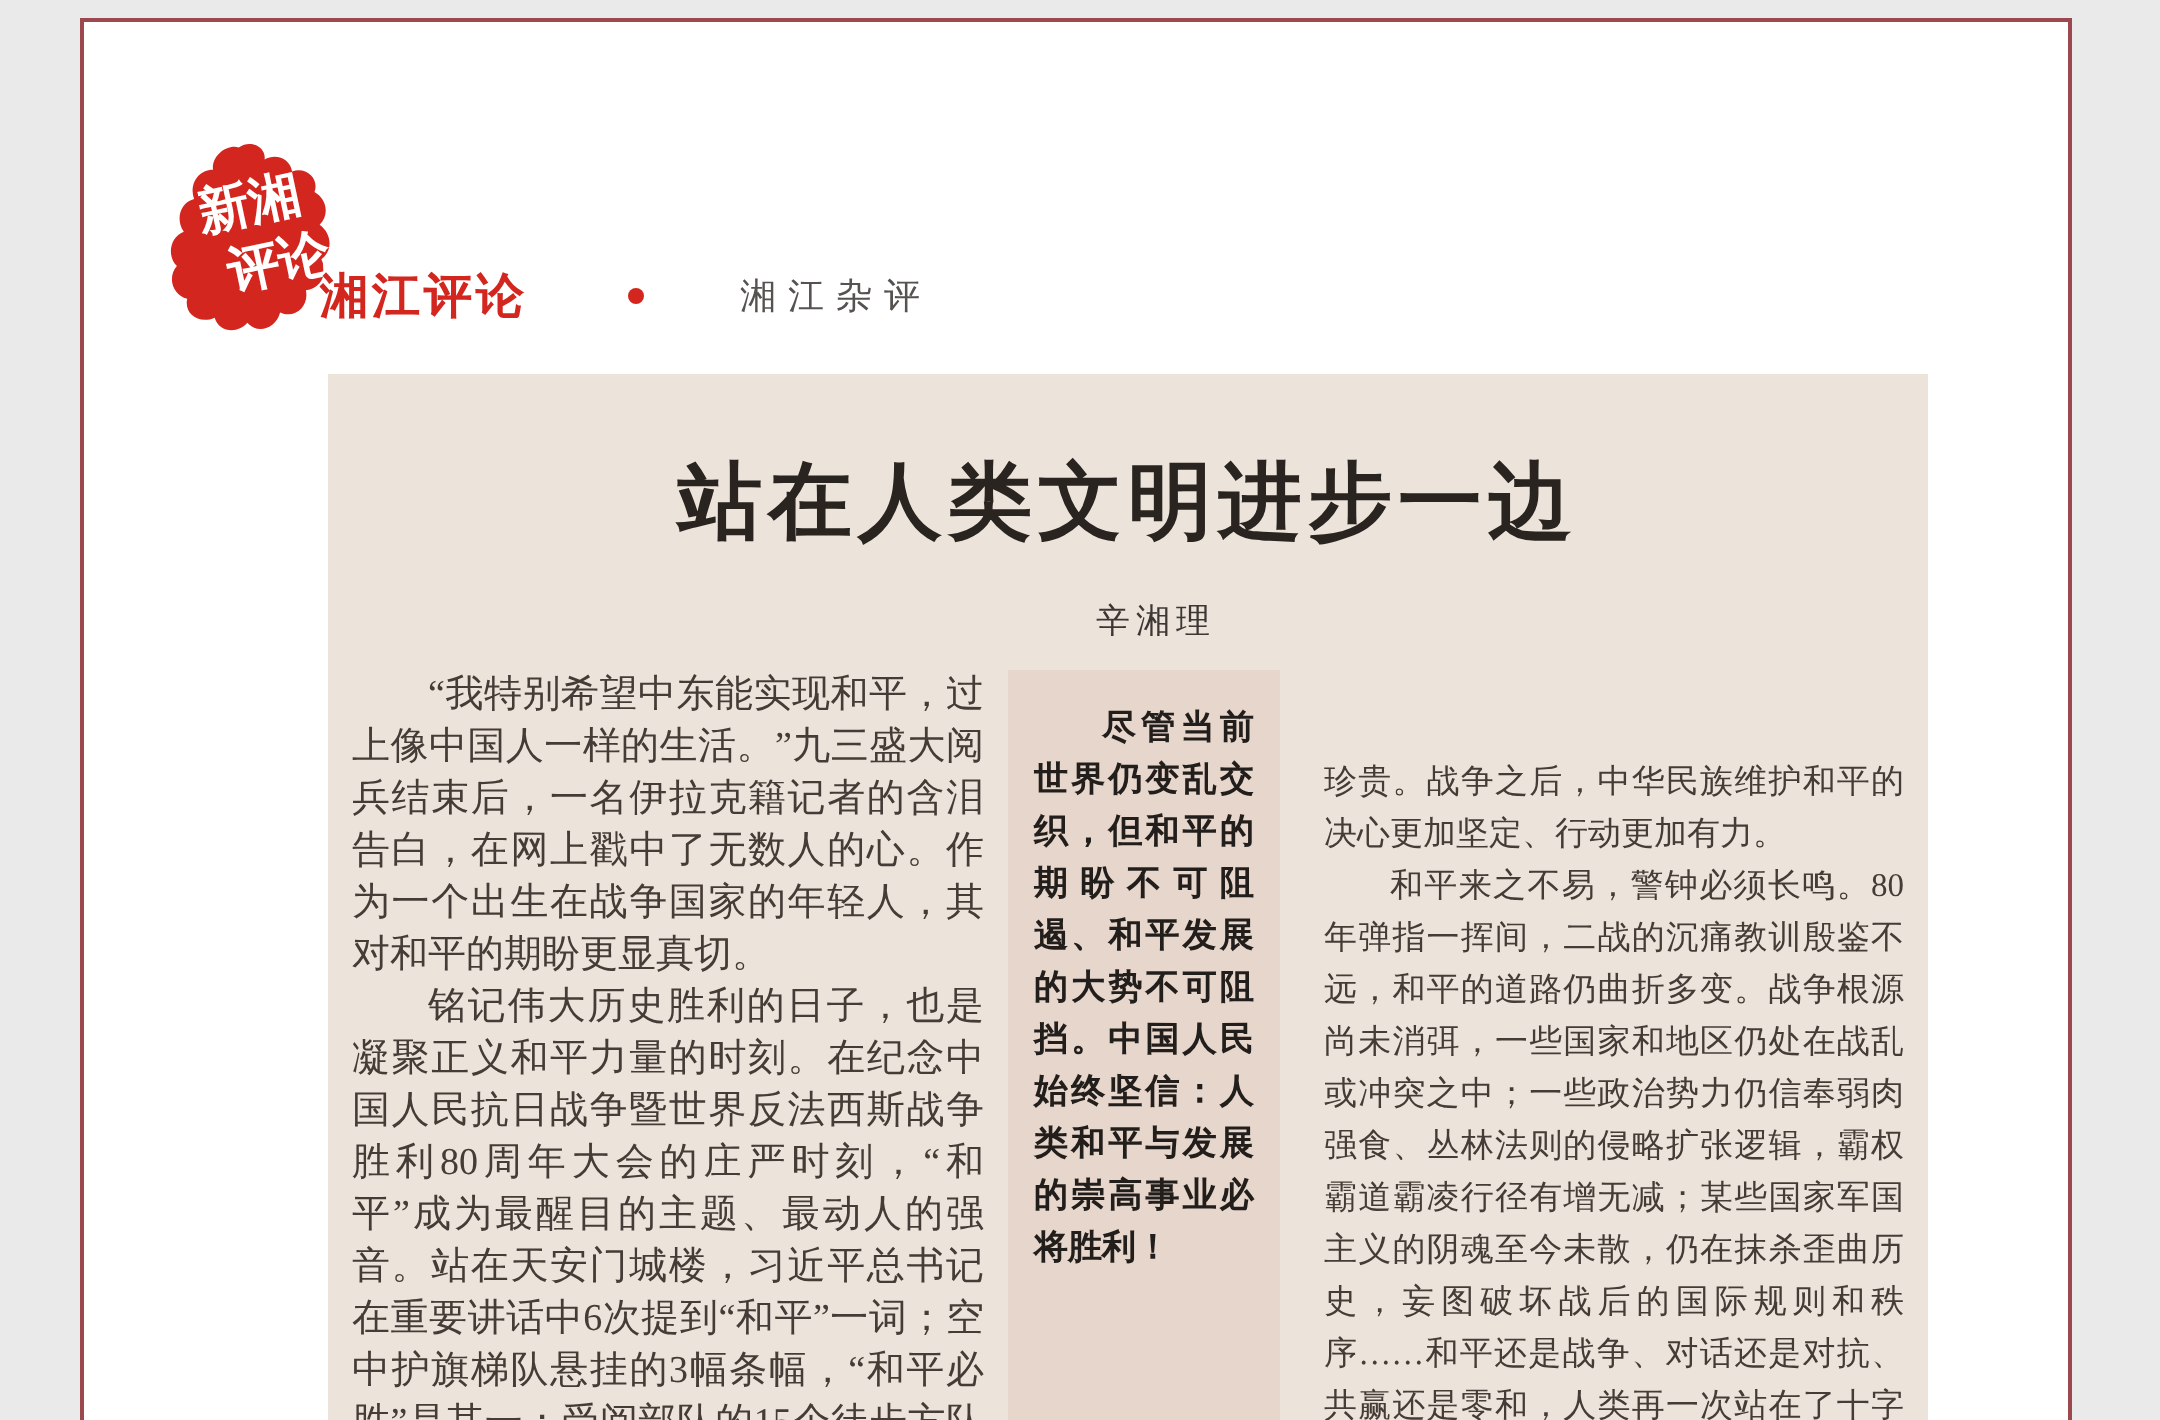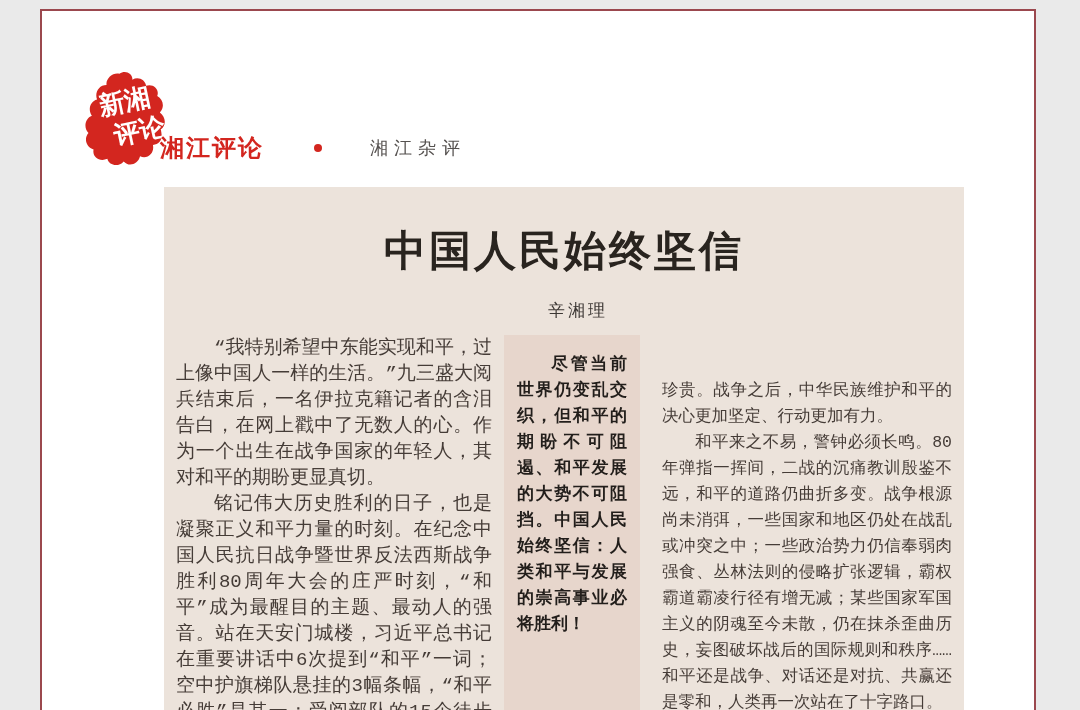--- a/index.html
+++ b/index.html
@@ -81,21 +81,21 @@
     font-size:19px; line-height:26px;
     color:var(--body-ink);
     text-align:justify;
   }
   .col-right{
     width:290px; margin-left:22px;
     font-size:16.5px; line-height:26px;
     color:var(--body-ink);
     text-align:justify;
   }
-  .col-left p, .col-right p{ text-indent:2em;font-family:Liberation Mono, monospace; }
+  .col-left p, .col-right p{ text-indent:2em; }
   .col-right p.no-indent{ text-indent:0;margin-top:43px; }
   .pull-quote{
     width:136px; margin-left:12px;
     height:400px;
     background:var(--quote-bg);
     padding:16px 13px;
     font-family:"Liberation Sans", sans-serif;
     font-weight:700;
     font-size:17px; line-height:26px;
     color:#221e1b;
@@ -118,21 +118,21 @@
     <text x="30" y="82" transform="rotate(-12 50 55)" fill="#ffffff" font-size="30" font-weight="bold" font-family="Liberation Serif, serif">评论</text>
   </svg>
 
   <div class="brand-line">
     <span class="series-title">湘江评论</span>
     <span class="sep-dot"></span>
     <span class="column-title">湘江杂评</span>
   </div>
 
   <div class="panel">
-    <div class="article-title">中国人民始终坚信</div>
+    <div class="article-title">站在人类文明进步一边</div>
     <div class="article-author">辛湘理</div>
 
     <div class="columns">
 
       <div class="col-left">
         <p>“我特别希望中东能实现和平，过上像中国人一样的生活。”九三盛大阅兵结束后，一名伊拉克籍记者的含泪告白，在网上戳中了无数人的心。作为一个出生在战争国家的年轻人，其对和平的期盼更显真切。</p>
         <p>铭记伟大历史胜利的日子，也是凝聚正义和平力量的时刻。在纪念中国人民抗日战争暨世界反法西斯战争胜利80周年大会的庄严时刻，“和平”成为最醒目的主题、最动人的强音。站在天安门城楼，习近平总书记在重要讲话中6次提到“和平”一词；空中护旗梯队悬挂的3幅条幅，“和平必胜”是其一；受阅部队的15个徒步方队中，维和部队方队压轴亮相，彰显大国担当。</p>
       </div>
 
       <div class="pull-quote">尽管当前世界仍变乱交织，但和平的期盼不可阻遏、和平发展的大势不可阻挡。中国人民始终坚信：人类和平与发展的崇高事业必将胜利！</div>

